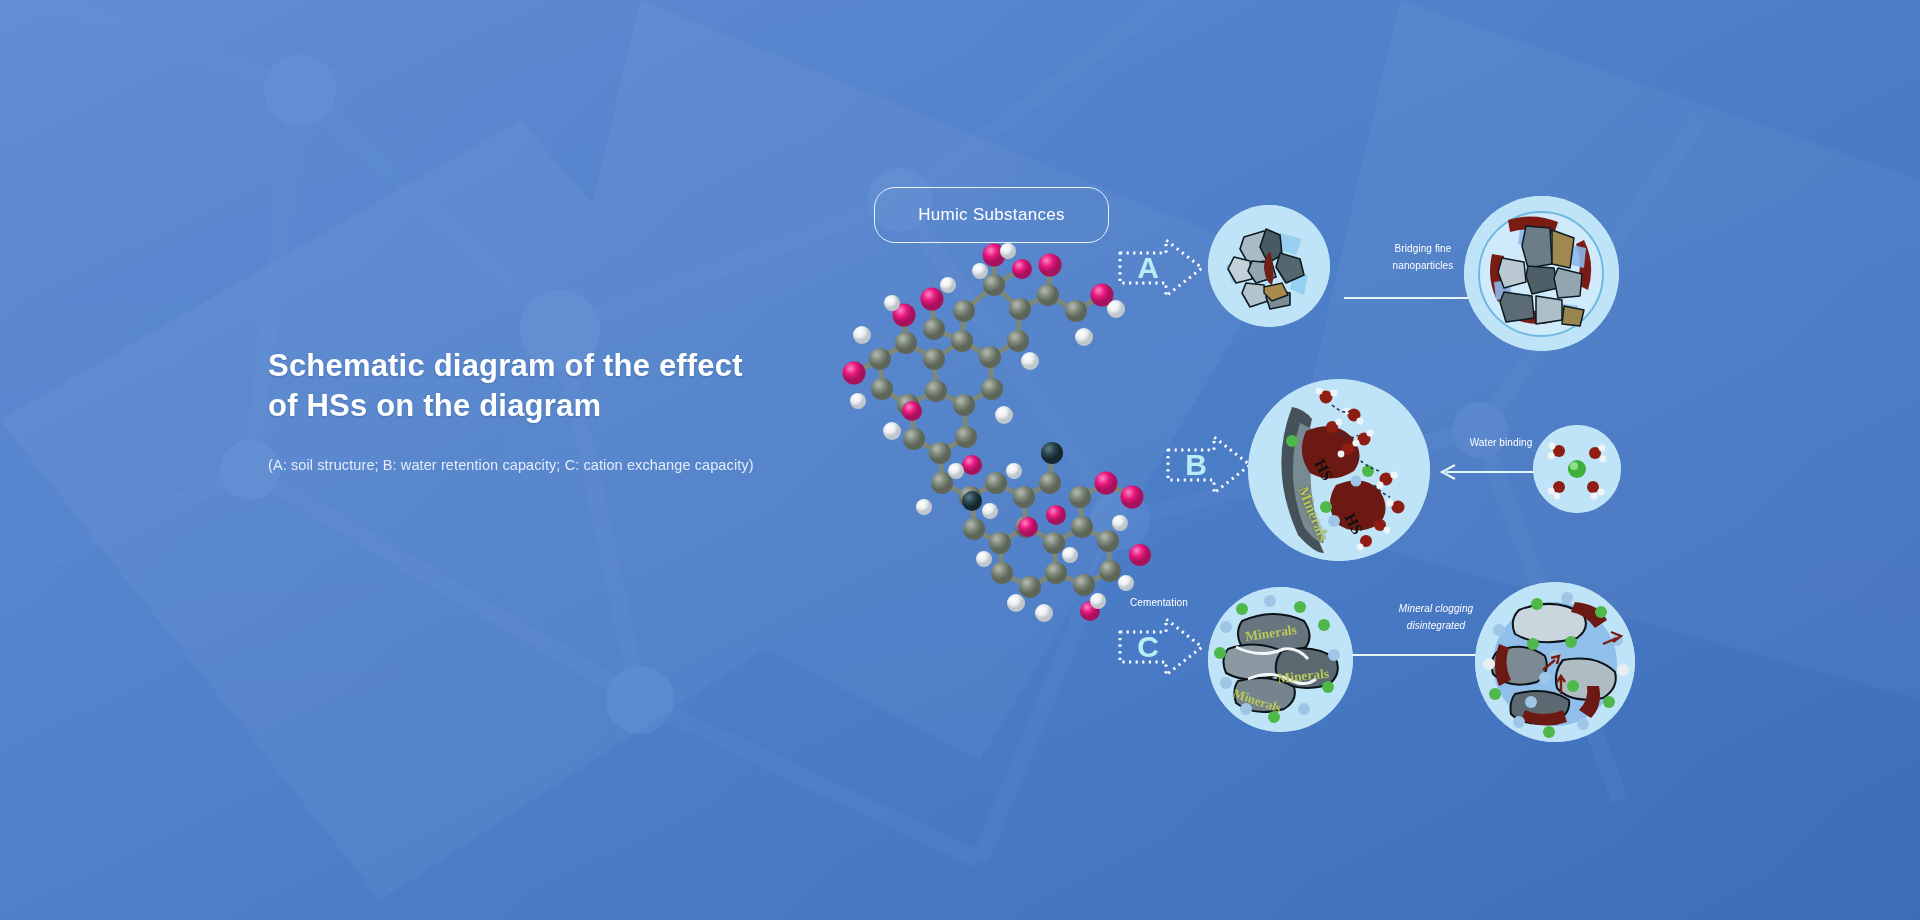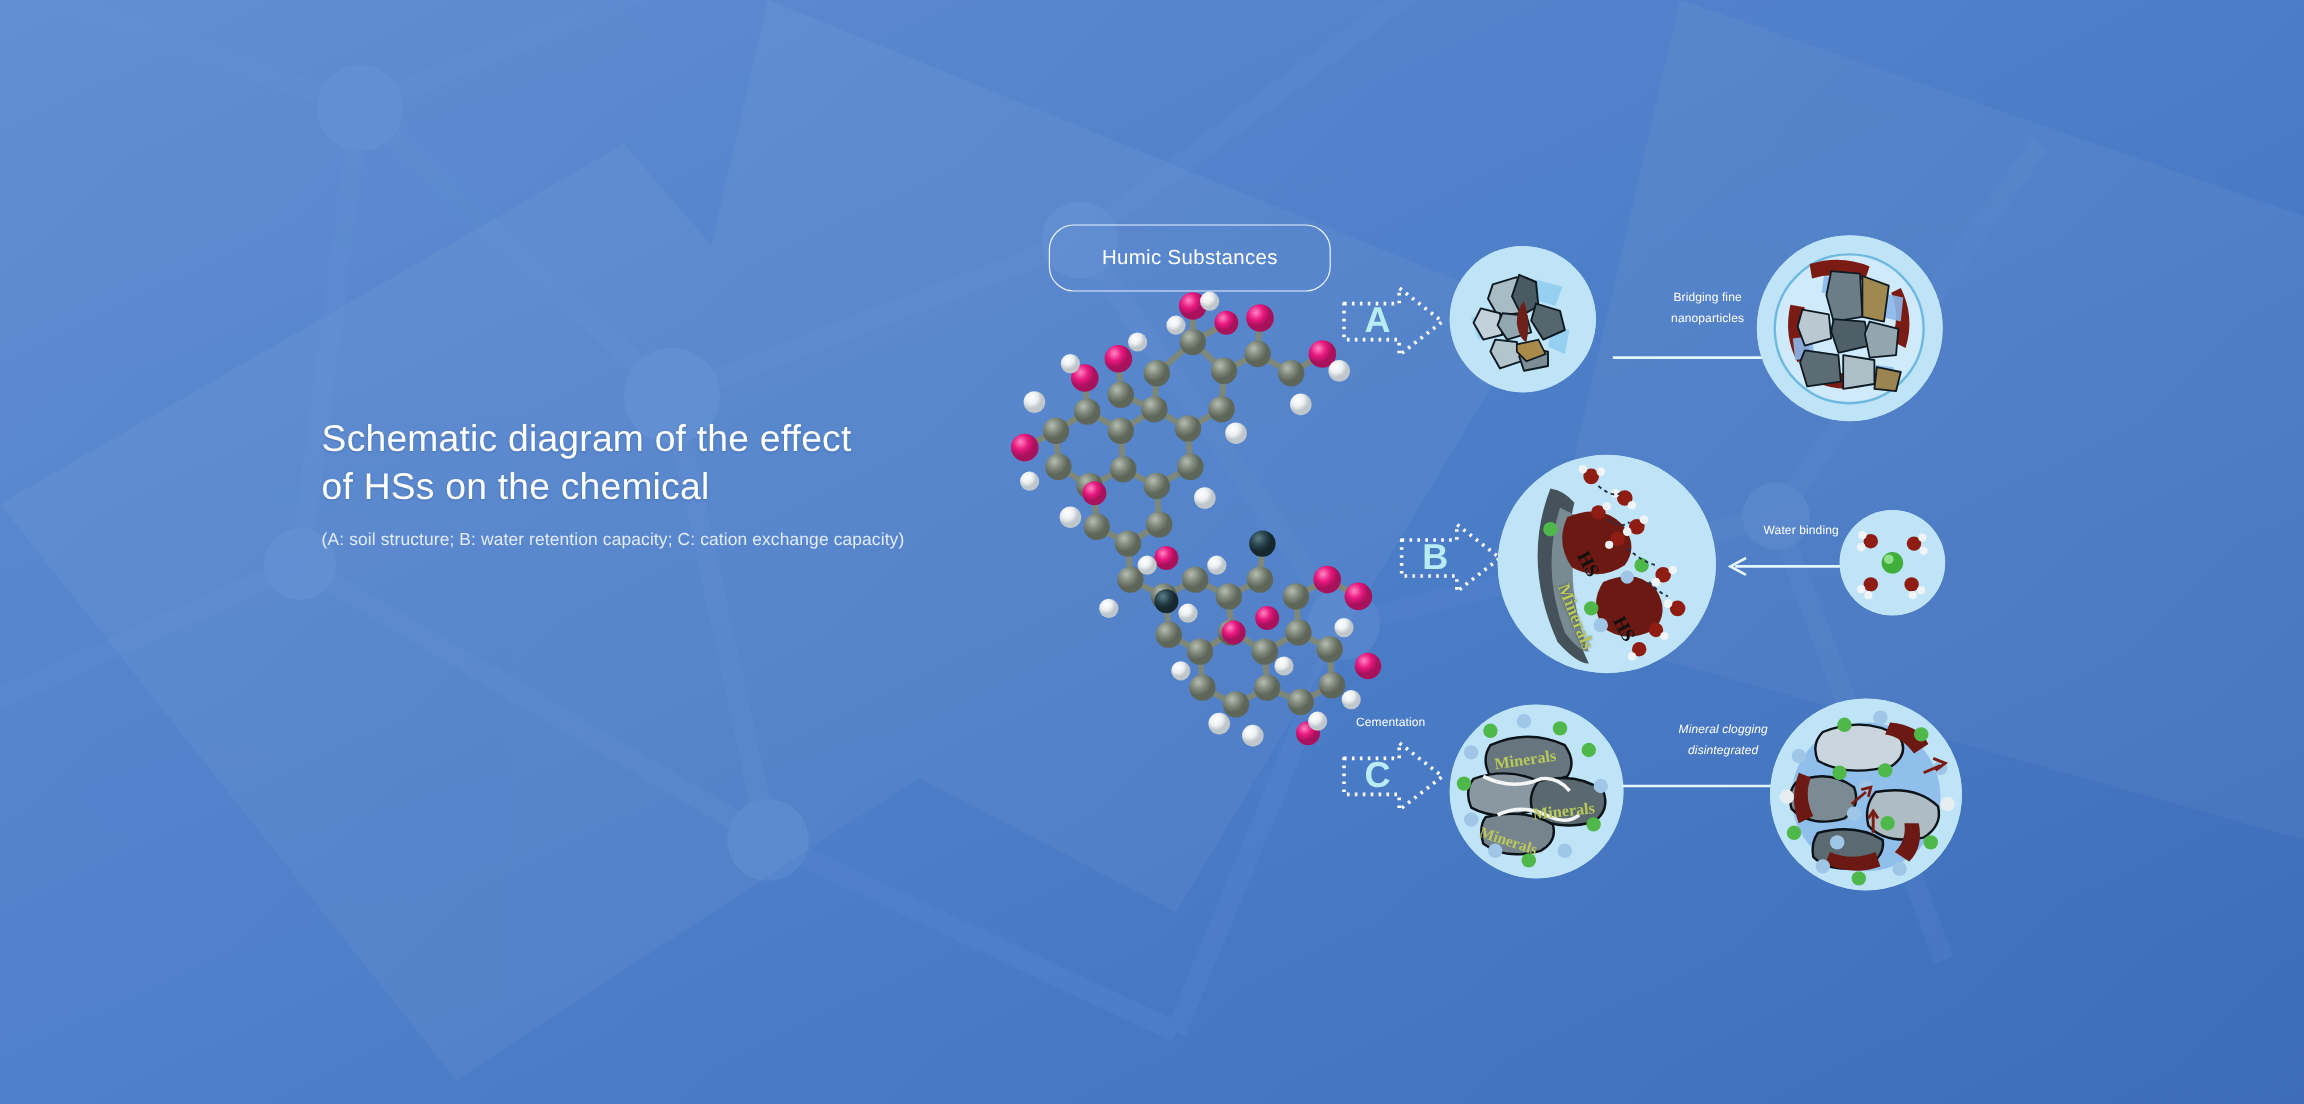--- a/index.html
+++ b/index.html
@@ -26,28 +26,28 @@
 
   
   #text-col {
     position: absolute;
     left: 268px; top: 346px;
     width: 620px;
   }
   #headline {
     color: #ffffff;
     font-size: 31px;
-    font-weight: normal;
+    font-weight: bold;
     line-height: 40px;
     letter-spacing: .2px;
     text-shadow: 0 1px 2px rgba(20,50,100,.25);
   }
   #headline .ln { display: block; white-space: nowrap; }
   #subtitle {
-    margin-top: 14px;
+    margin-top: 29px;
     color: #e3ecfa;
     font-size: 14.5px;
     line-height: 20px;
     white-space: nowrap;
     letter-spacing: .1px;
   }
   #attribution {
     margin-top: 48px;
     color: #ffffff;
     font-size: 15.5px;
@@ -168,21 +168,21 @@
     <g opacity=".07" fill="#ffffff">
       <polygon points="0,420 520,120 900,560 380,900"></polygon>
       <polygon points="640,0 1280,260 980,760 520,520"></polygon>
       <polygon points="1400,0 1920,180 1920,700 1280,520"></polygon>
     </g>
   </svg>
 
   <div id="text-col">
     <div id="headline">
       <span class="ln">Schematic diagram of the effect</span>
-      <span class="ln">of HSs on the chemical</span>
+      <span class="ln">of HSs on the diagram</span>
     </div>
     <div id="subtitle">(A: soil structure; B: water retention capacity; C: cation exchange capacity)</div>
   </div>
 
   <div id="hs-pill">
     <span>Humic Substances</span>
   </div>
 
   <svg id="molecule" viewBox="0 0 330 400">
     <defs>

